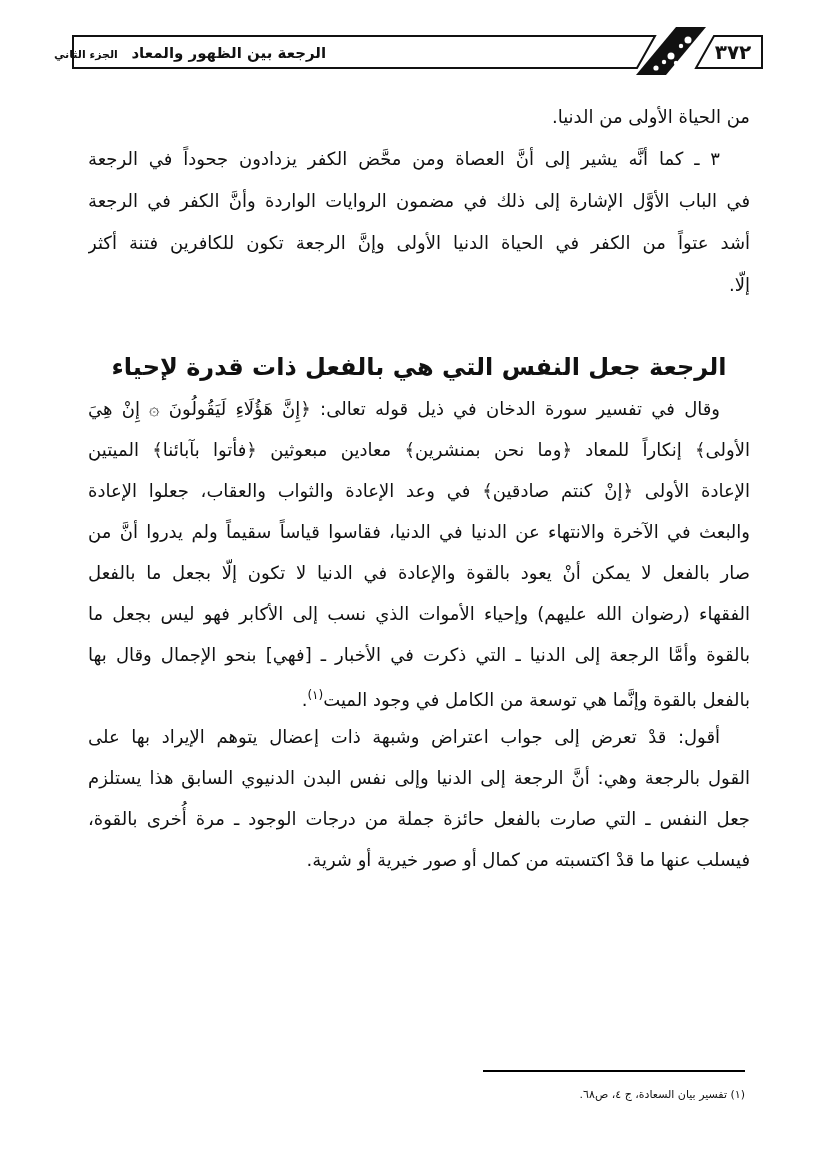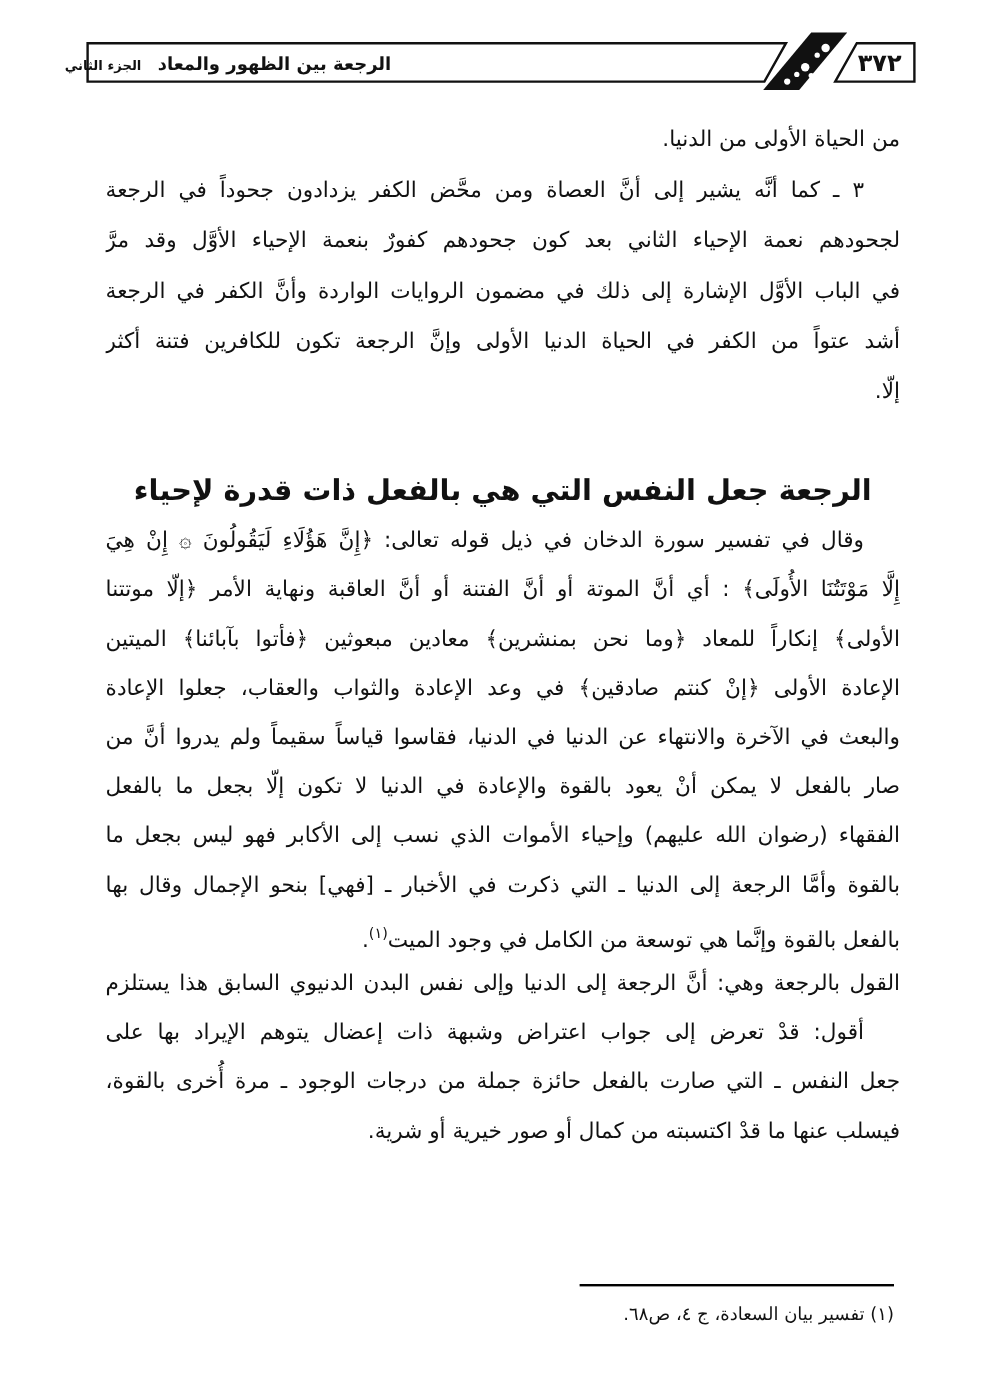--- a/index.html
+++ b/index.html
@@ -24,21 +24,21 @@
     text-align:center;text-align-last:center;
     font-weight:bold;font-size:24px;overflow:hidden;
   }
   .fref{font-size:12px;vertical-align:7px;}
   .footnote-rule{
     position:absolute;top:1070px;right:83px;width:262px;
     border-top:2px solid #000;
   }
   .footnote{
     position:absolute;top:1082px;right:83px;left:78px;
-    direction:rtl;text-align:right;font-size:15px;line-height:26px;
+    direction:rtl;text-align:right;font-size:11px;line-height:26px;
   }
 </style>
 </head>
 <body>
 
 <svg class="header-svg" width="828" height="90" viewBox="0 0 828 90">
 
   <polygon points="73,36 655,36 637,68 73,68" fill="#ffffff" stroke="#111" stroke-width="2"></polygon>
 
   <text x="190" y="58" text-anchor="middle" direction="rtl" fill="#111" style="font-family:'DejaVu Sans',sans-serif;font-weight:bold;">
@@ -57,40 +57,38 @@
     <circle cx="656" cy="68" r="2.6" fill="#fff"></circle>
   </g>
 
   <polygon points="714,36 762,36 762,68 696,68" fill="#ffffff" stroke="#111" stroke-width="2"></polygon>
   <text x="733" y="59" text-anchor="middle" font-size="20" fill="#111" style="font-family:'DejaVu Sans',sans-serif;font-weight:bold;">٣٧٢</text>
 </svg>
 
 <div class="body-text">
   <div class="ln end">من الحياة الأولى من الدنيا.</div>
   <div class="ln ind">٣ ـ كما أنَّه يشير إلى أنَّ العصاة ومن محَّض الكفر يزدادون جحوداً في الرجعة</div>
-  <div class="ln">لجحودهم نعمة الإحياء الثاني بعد كون جحودهم كفورٌ بنعمة الإحياء الأوَّل وقد مرَّ</div>
   <div class="ln">في الباب الأوَّل الإشارة إلى ذلك في مضمون الروايات الواردة وأنَّ الكفر في الرجعة</div>
   <div class="ln">أشد عتواً من الكفر في الحياة الدنيا الأولى وإنَّ الرجعة تكون للكافرين فتنة أكثر</div>
   <div class="ln end">إلّا.</div>
 
   <div class="section-heading">الرجعة جعل النفس التي هي بالفعل ذات قدرة لإحياء البدن الميت</div>
 
   <div class="sec">
     <div class="ln ind">وقال في تفسير سورة الدخان في ذيل قوله تعالى: ﴿إِنَّ هَؤُلَاءِ لَيَقُولُونَ ۞ إِنْ هِيَ</div>
-    <div class="ln">إِلَّا مَوْتَتُنَا الأُولَى﴾ : أي أنَّ الموتة أو أنَّ الفتنة أو أنَّ العاقبة ونهاية الأمر ﴿إلّا موتتنا</div>
     <div class="ln">الأولى﴾ إنكاراً للمعاد ﴿وما نحن بمنشرين﴾ معادين مبعوثين ﴿فأتوا بآبائنا﴾ الميتين</div>
     <div class="ln">الإعادة الأولى ﴿إنْ كنتم صادقين﴾ في وعد الإعادة والثواب والعقاب، جعلوا الإعادة</div>
     <div class="ln">والبعث في الآخرة والانتهاء عن الدنيا في الدنيا، فقاسوا قياساً سقيماً ولم يدروا أنَّ من</div>
     <div class="ln">صار بالفعل لا يمكن أنْ يعود بالقوة والإعادة في الدنيا لا تكون إلّا بجعل ما بالفعل</div>
     <div class="ln">الفقهاء (رضوان الله عليهم) وإحياء الأموات الذي نسب إلى الأكابر فهو ليس بجعل ما</div>
     <div class="ln">بالقوة وأمَّا الرجعة إلى الدنيا ـ التي ذكرت في الأخبار ـ [فهي] بنحو الإجمال وقال بها</div>
     <div class="ln end">
       <span>بالفعل بالقوة وإنَّما هي توسعة من الكامل في وجود الميت</span><span class="fref">(١)</span><span>.</span>
     </div>
+    <div class="ln ind">أقول: قدْ تعرض إلى جواب اعتراض وشبهة ذات إعضال يتوهم الإيراد بها على</div>
     <div class="ln">القول بالرجعة وهي: أنَّ الرجعة إلى الدنيا وإلى نفس البدن الدنيوي السابق هذا يستلزم</div>
-    <div class="ln ind">أقول: قدْ تعرض إلى جواب اعتراض وشبهة ذات إعضال يتوهم الإيراد بها على</div>
     <div class="ln">جعل النفس ـ التي صارت بالفعل حائزة جملة من درجات الوجود ـ مرة أُخرى بالقوة،</div>
     <div class="ln end">فيسلب عنها ما قدْ اكتسبته من كمال أو صور خيرية أو شرية.</div>
   </div>
 </div>
 
 <div class="footnote-rule"></div>
 <div class="footnote">(١) تفسير بيان السعادة، ج ٤، ص٦٨.</div>
 
 </body></html>

